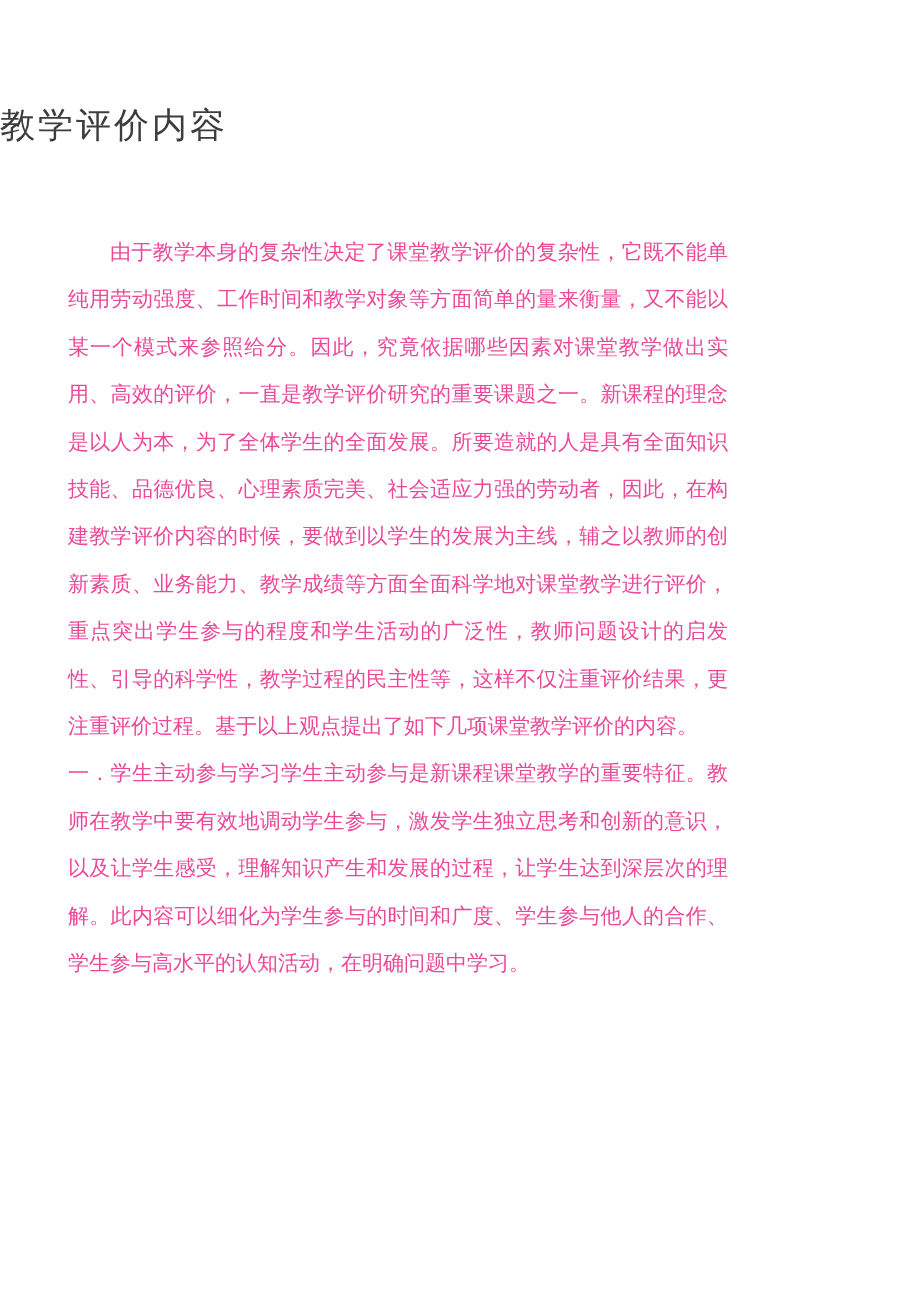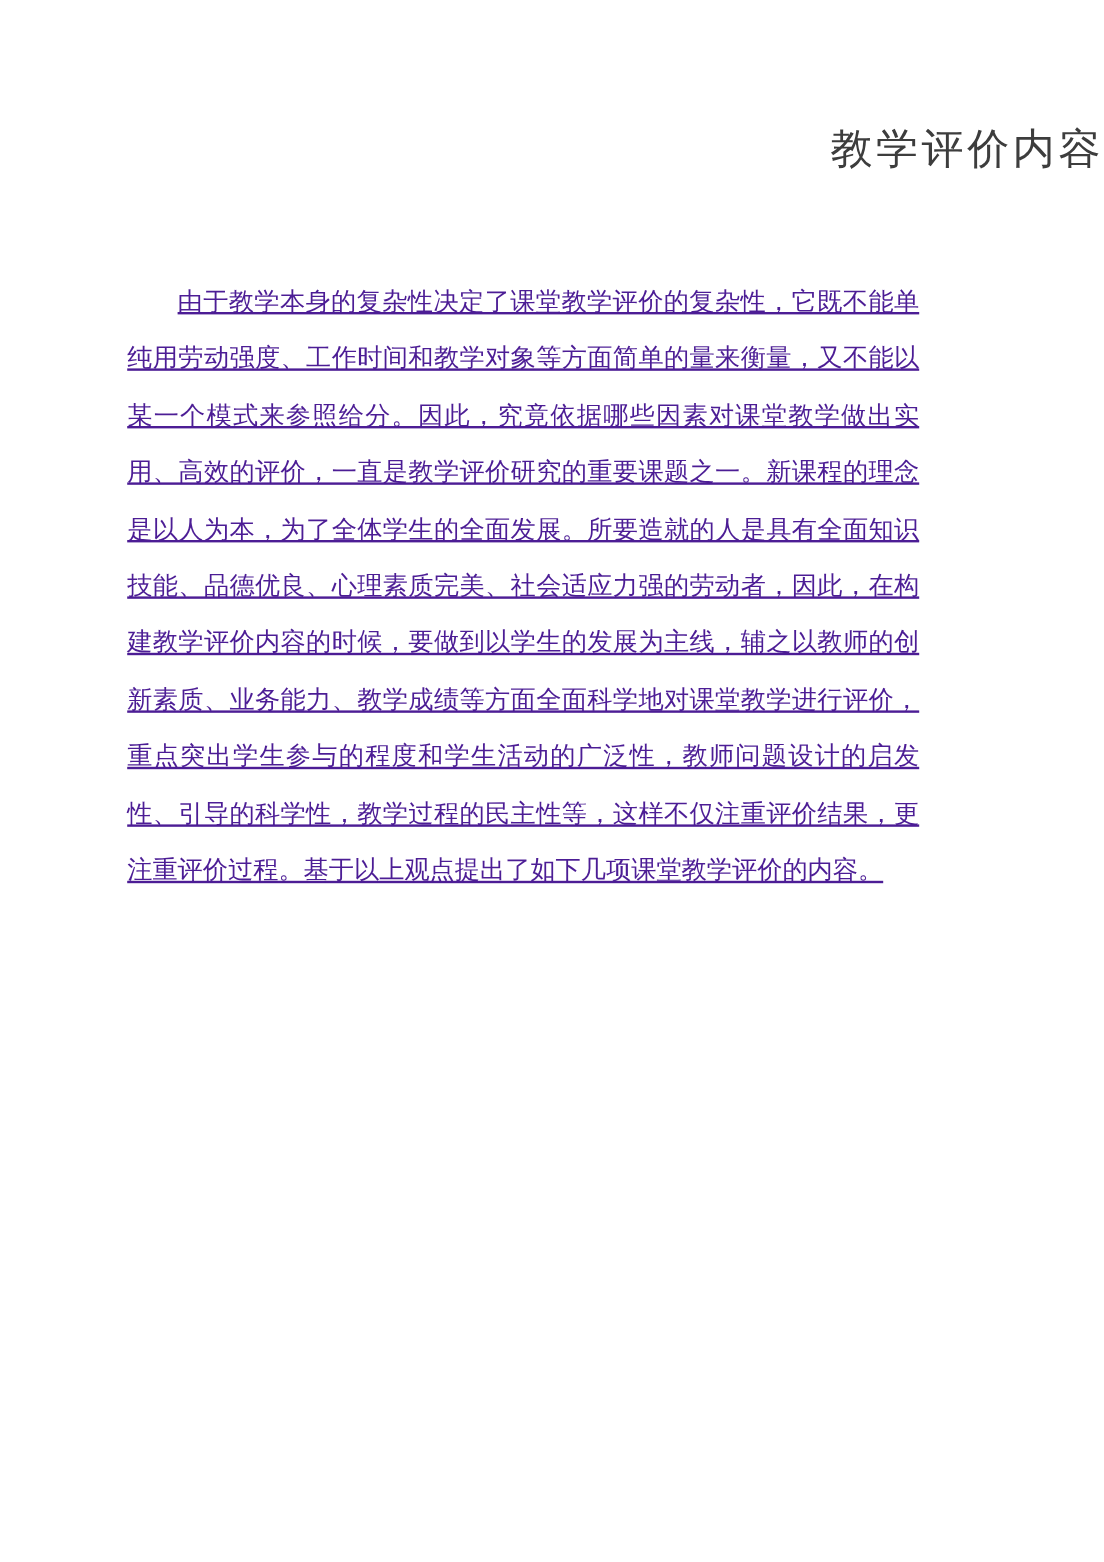--- a/index.html
+++ b/index.html
@@ -16,42 +16,42 @@
     overflow: hidden;
     font-family: "Liberation Sans", sans-serif;
   }
   .doc-title {
     margin: 0;
     padding-top: 106px;
     font-size: 35px;
     line-height: 38px;
     font-weight: 400;
     letter-spacing: 3px;
-    text-align: right;
+    text-align: left;
     color: #3d3d3d;
   }
   .doc-body {
-    margin: 84px 130px 0 106px;
+    margin: 84px 130px 0 68px;
     width: 660px;
     font-size: 21px;
     line-height: 47.4px;
     text-align: justify;
-    color: #4c1d95;
-    text-decoration: underline;
+    color: #ec4899;
   }
   .doc-body p {
     margin: 0;
     padding: 0;
   }
   .doc-body p.indent {
     text-indent: 2em;
   }
 </style>
 </head>
 <body>
 
 <div class="page">
   <h1 class="doc-title">教学评价内容</h1>
 
   <div class="doc-body">
     <p class="indent">由于教学本身的复杂性决定了课堂教学评价的复杂性，它既不能单纯用劳动强度、工作时间和教学对象等方面简单的量来衡量，又不能以某一个模式来参照给分。因此，究竟依据哪些因素对课堂教学做出实用、高效的评价，一直是教学评价研究的重要课题之一。新课程的理念是以人为本，为了全体学生的全面发展。所要造就的人是具有全面知识技能、品德优良、心理素质完美、社会适应力强的劳动者，因此，在构建教学评价内容的时候，要做到以学生的发展为主线，辅之以教师的创新素质、业务能力、教学成绩等方面全面科学地对课堂教学进行评价，重点突出学生参与的程度和学生活动的广泛性，教师问题设计的启发性、引导的科学性，教学过程的民主性等，这样不仅注重评价结果，更注重评价过程。基于以上观点提出了如下几项课堂教学评价的内容。</p>
+    <p>一．学生主动参与学习学生主动参与是新课程课堂教学的重要特征。教师在教学中要有效地调动学生参与，激发学生独立思考和创新的意识，以及让学生感受，理解知识产生和发展的过程，让学生达到深层次的理解。此内容可以细化为学生参与的时间和广度、学生参与他人的合作、学生参与高水平的认知活动，在明确问题中学习。</p>
   </div>
 </div>
 
 </body></html>

